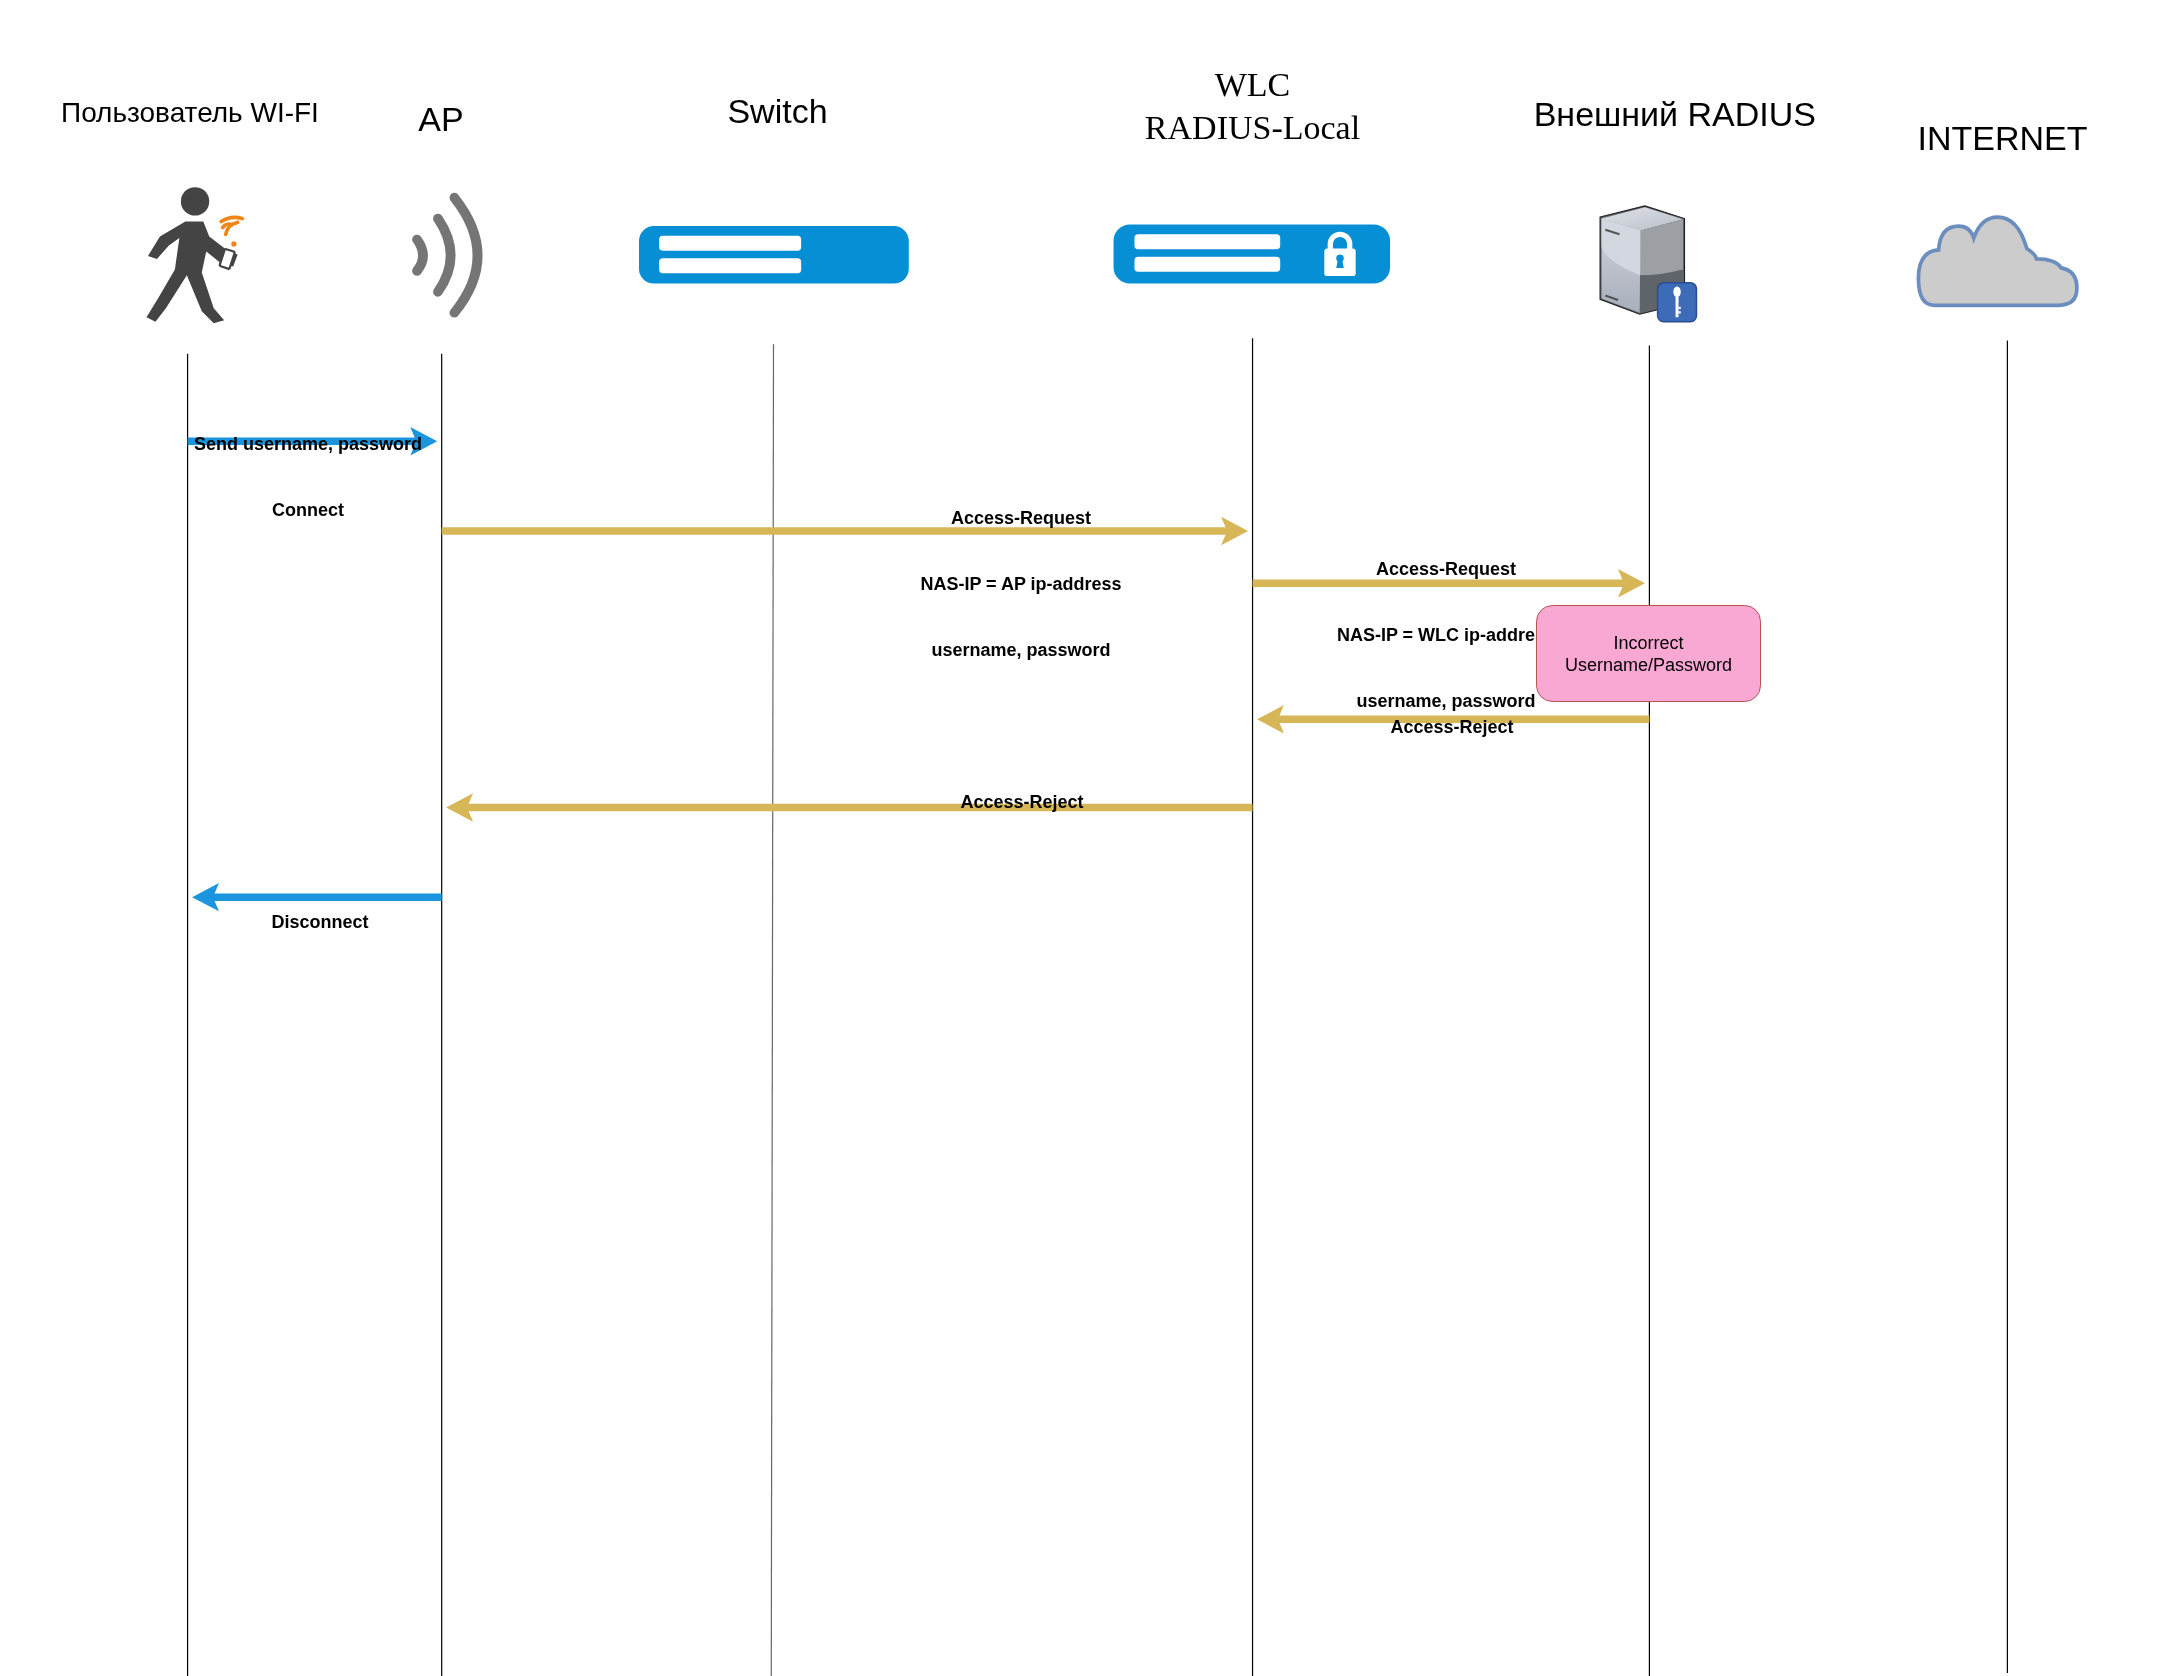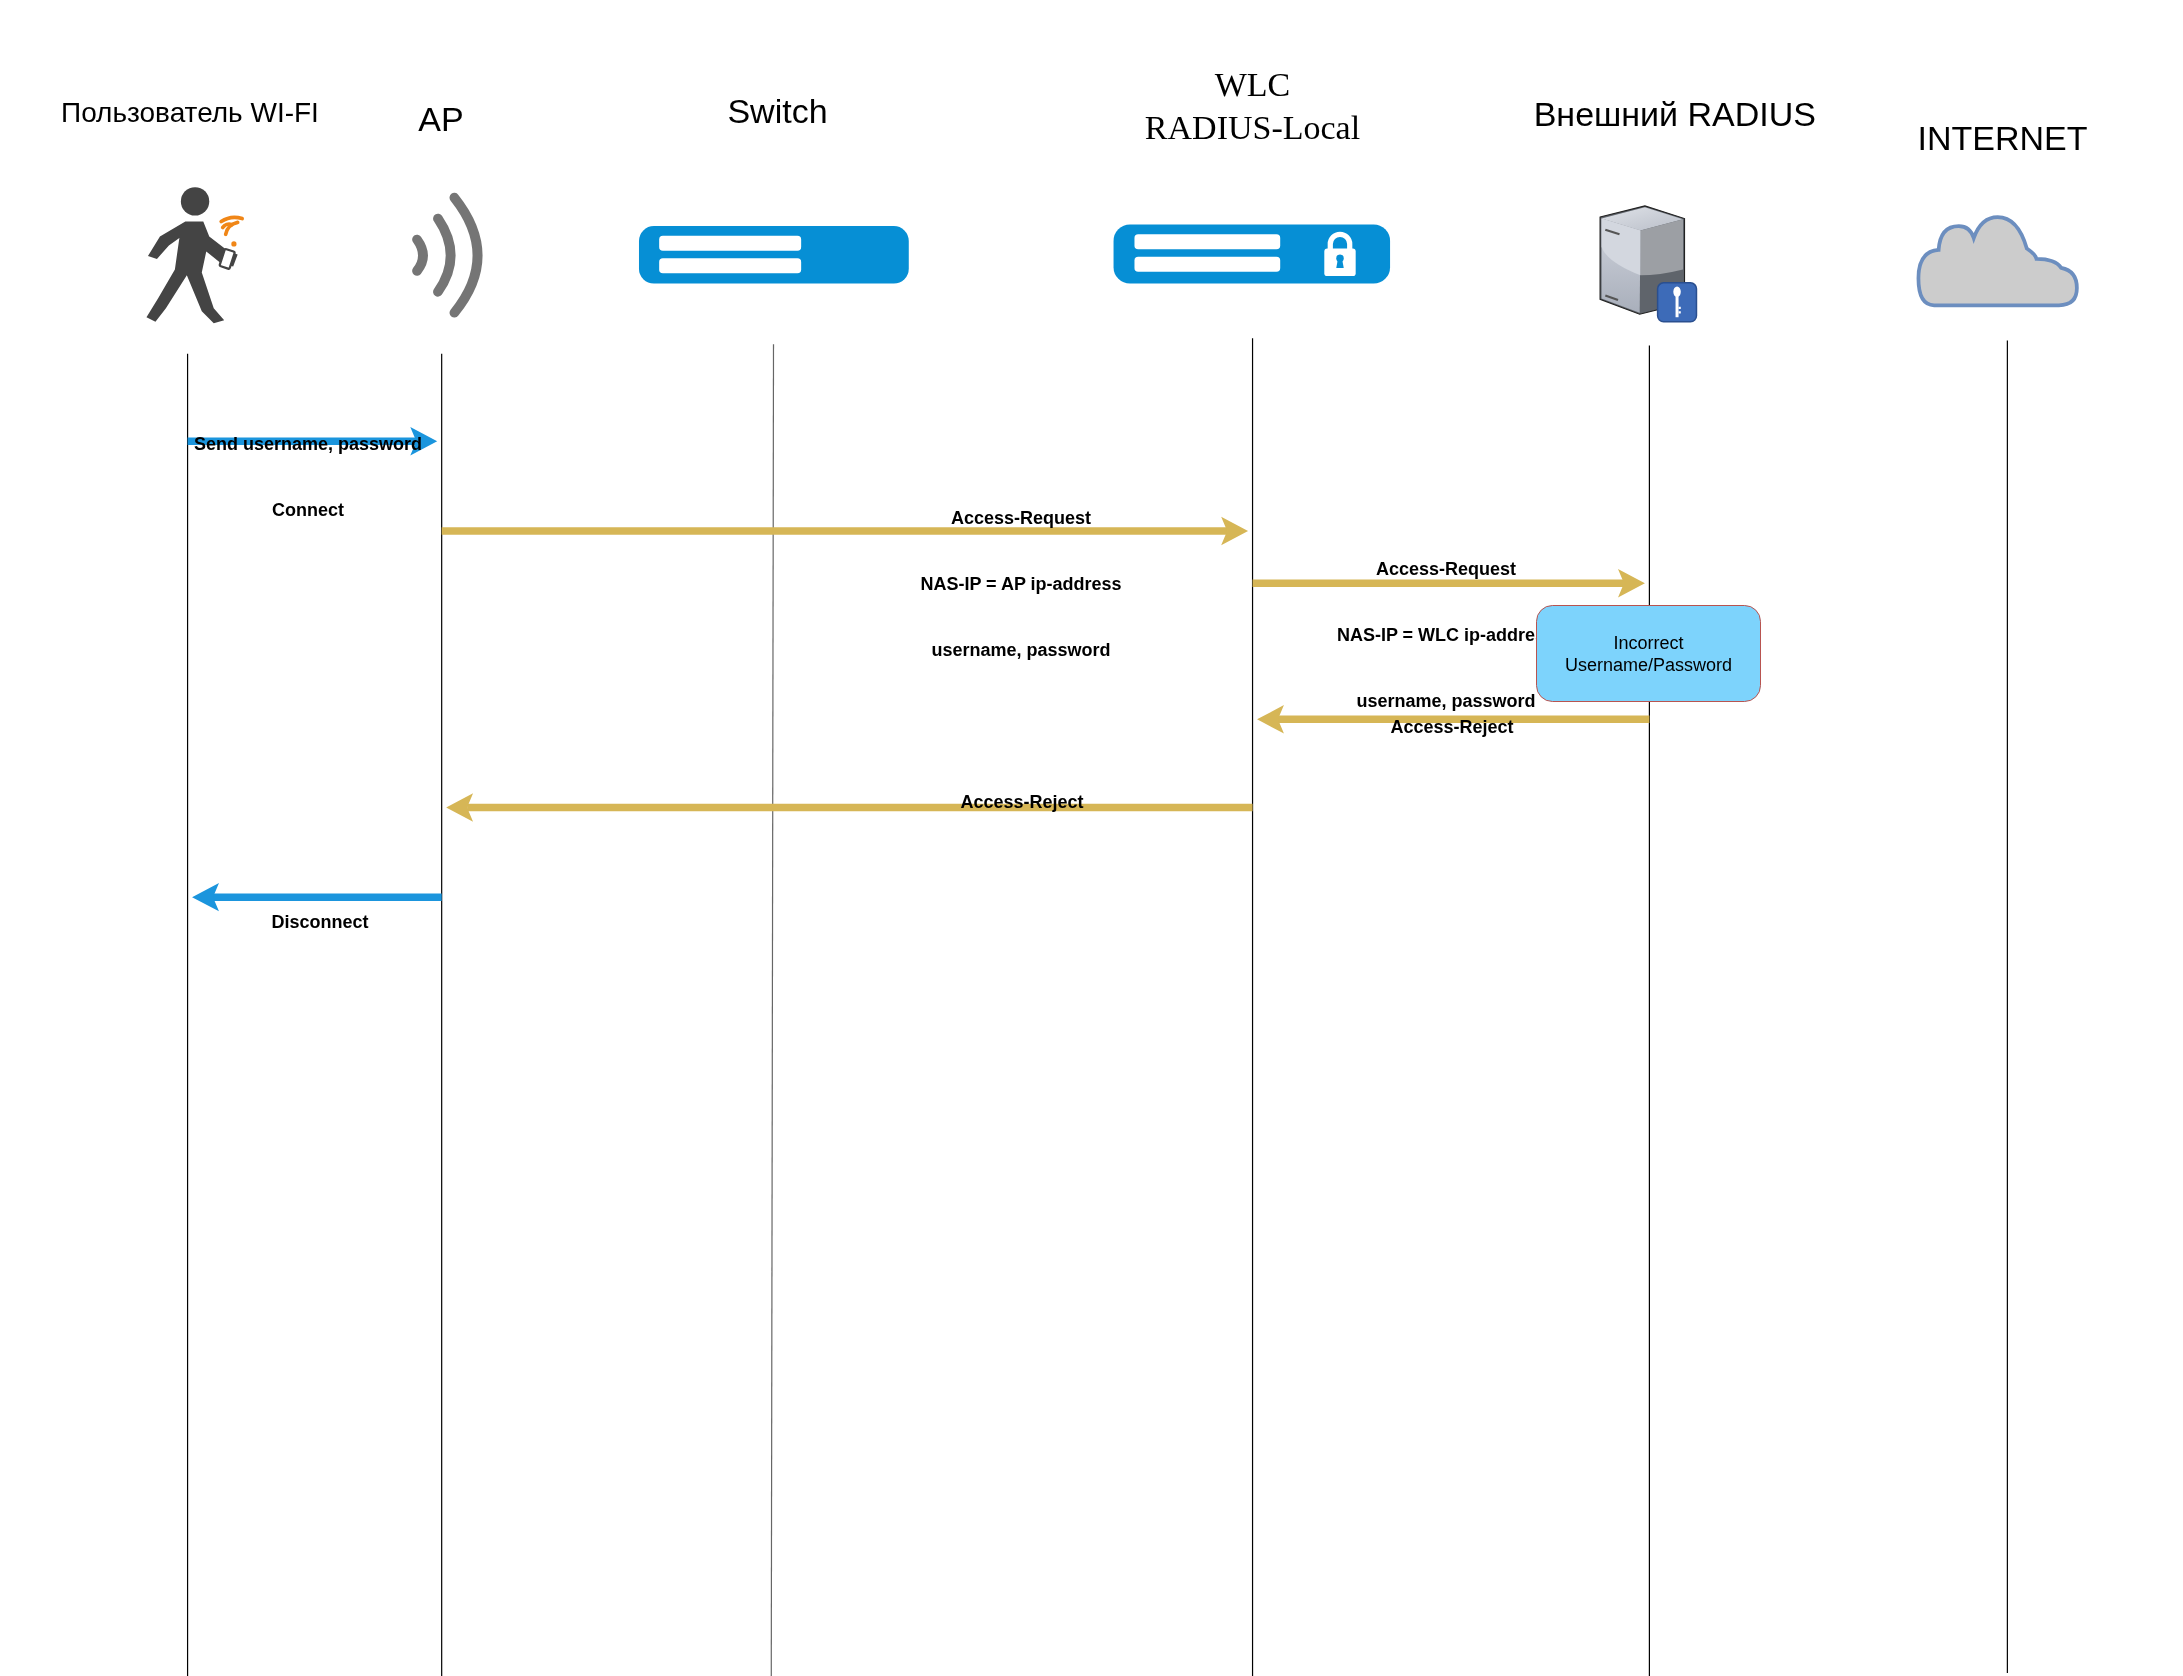--- a/index.html
+++ b/index.html
@@ -2,21 +2,21 @@
 <html style="font-size:12px"><head>
 <meta charset="utf-8">
 <style>
   html, body { margin: 0; padding: 0; background: #ffffff; }
   body { width: 2183px; height: 1677px; position: relative; overflow: hidden;
          font-family: "Liberation Sans", sans-serif; color: #000; }
   #diagram { position: absolute; left: 0; top: 0; }
   .hdr { position: absolute; text-align: center; white-space: nowrap; line-height: 1.2; }
   .lbl { position: absolute; text-align: center; white-space: pre; line-height: 22px; font-size: 18px; transform: translateX(-50%); font-weight: bold; }
   .note { position: absolute; left: 1536px; top: 605px; width: 225px; height: 97px; box-sizing: border-box;
-          background: #7dd3fc; border: 1.5px solid #b85450; border-radius: 16.4px;
+          background: #f9a8d4; border: 1.5px solid #b85450; border-radius: 16.4px;
           display: flex; align-items: center; justify-content: center; text-align: center;
           font-size: 18px; line-height: 22px; white-space: pre; }
 </style>
 </head>
 <body>
 
 <div class="hdr" style="left:61px; top:96px; width:254px; font-size:28px;">Пользователь WI-FI</div>
 <div class="hdr" style="left:396px; top:99px; width:90px; font-size:34px;">AP</div>
 <div class="hdr" style="left:703px; top:91px; width:149px; font-size:34px;">Switch</div>
 <div class="hdr" style="left:1121px; top:63px; width:263px; font-size:34px; line-height:43px;font-family:Liberation Serif, serif;">

